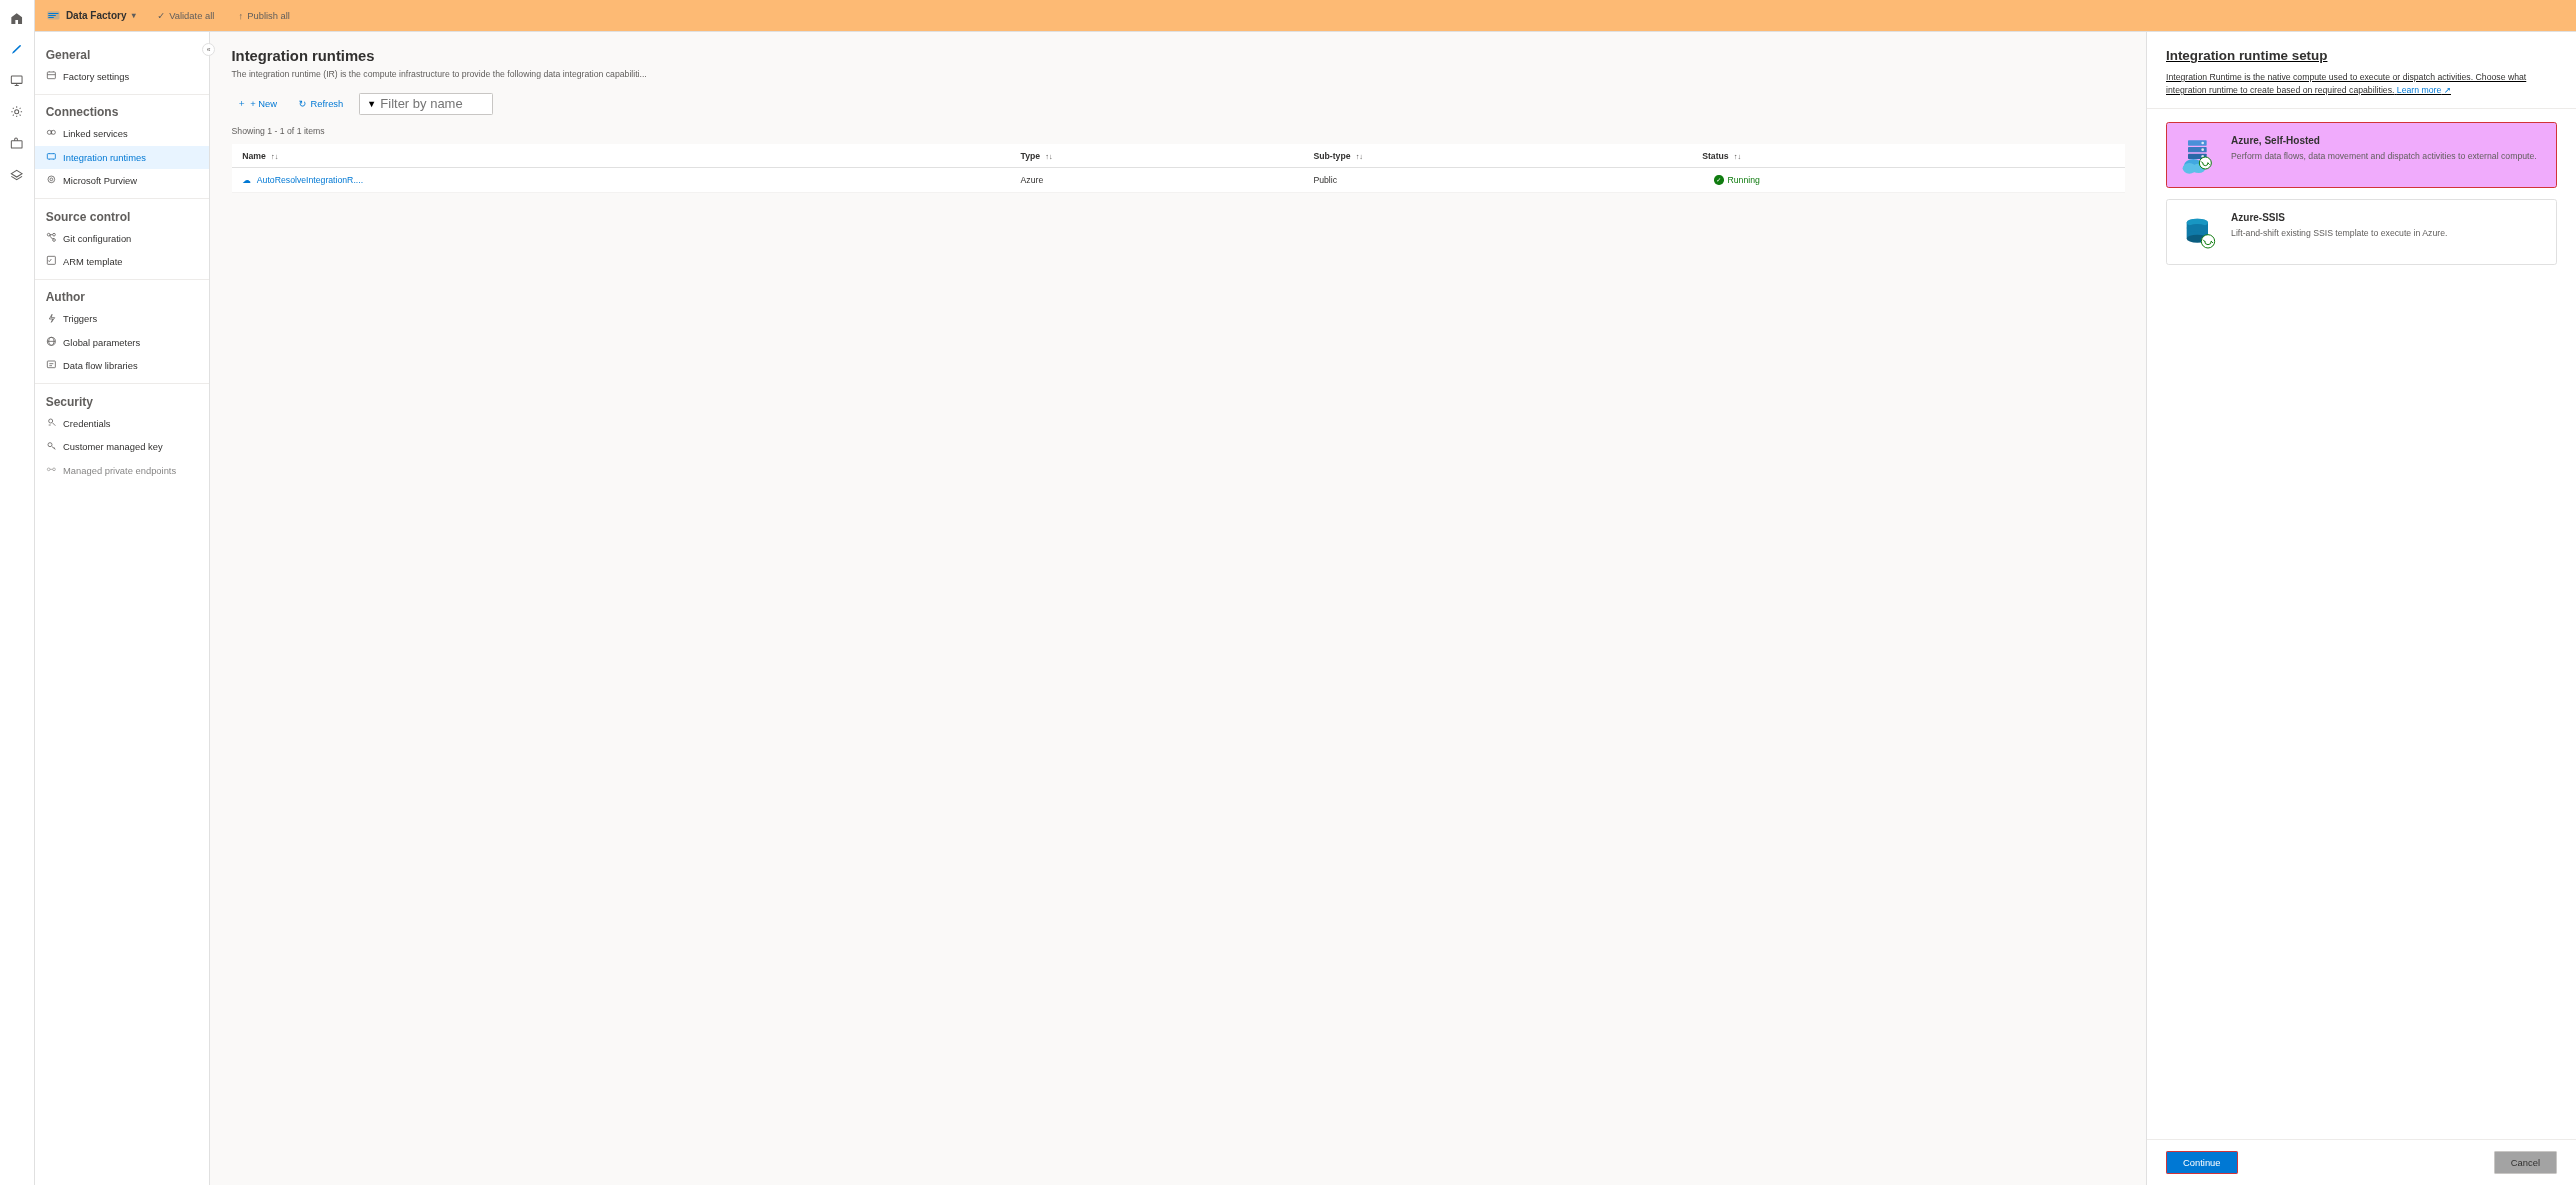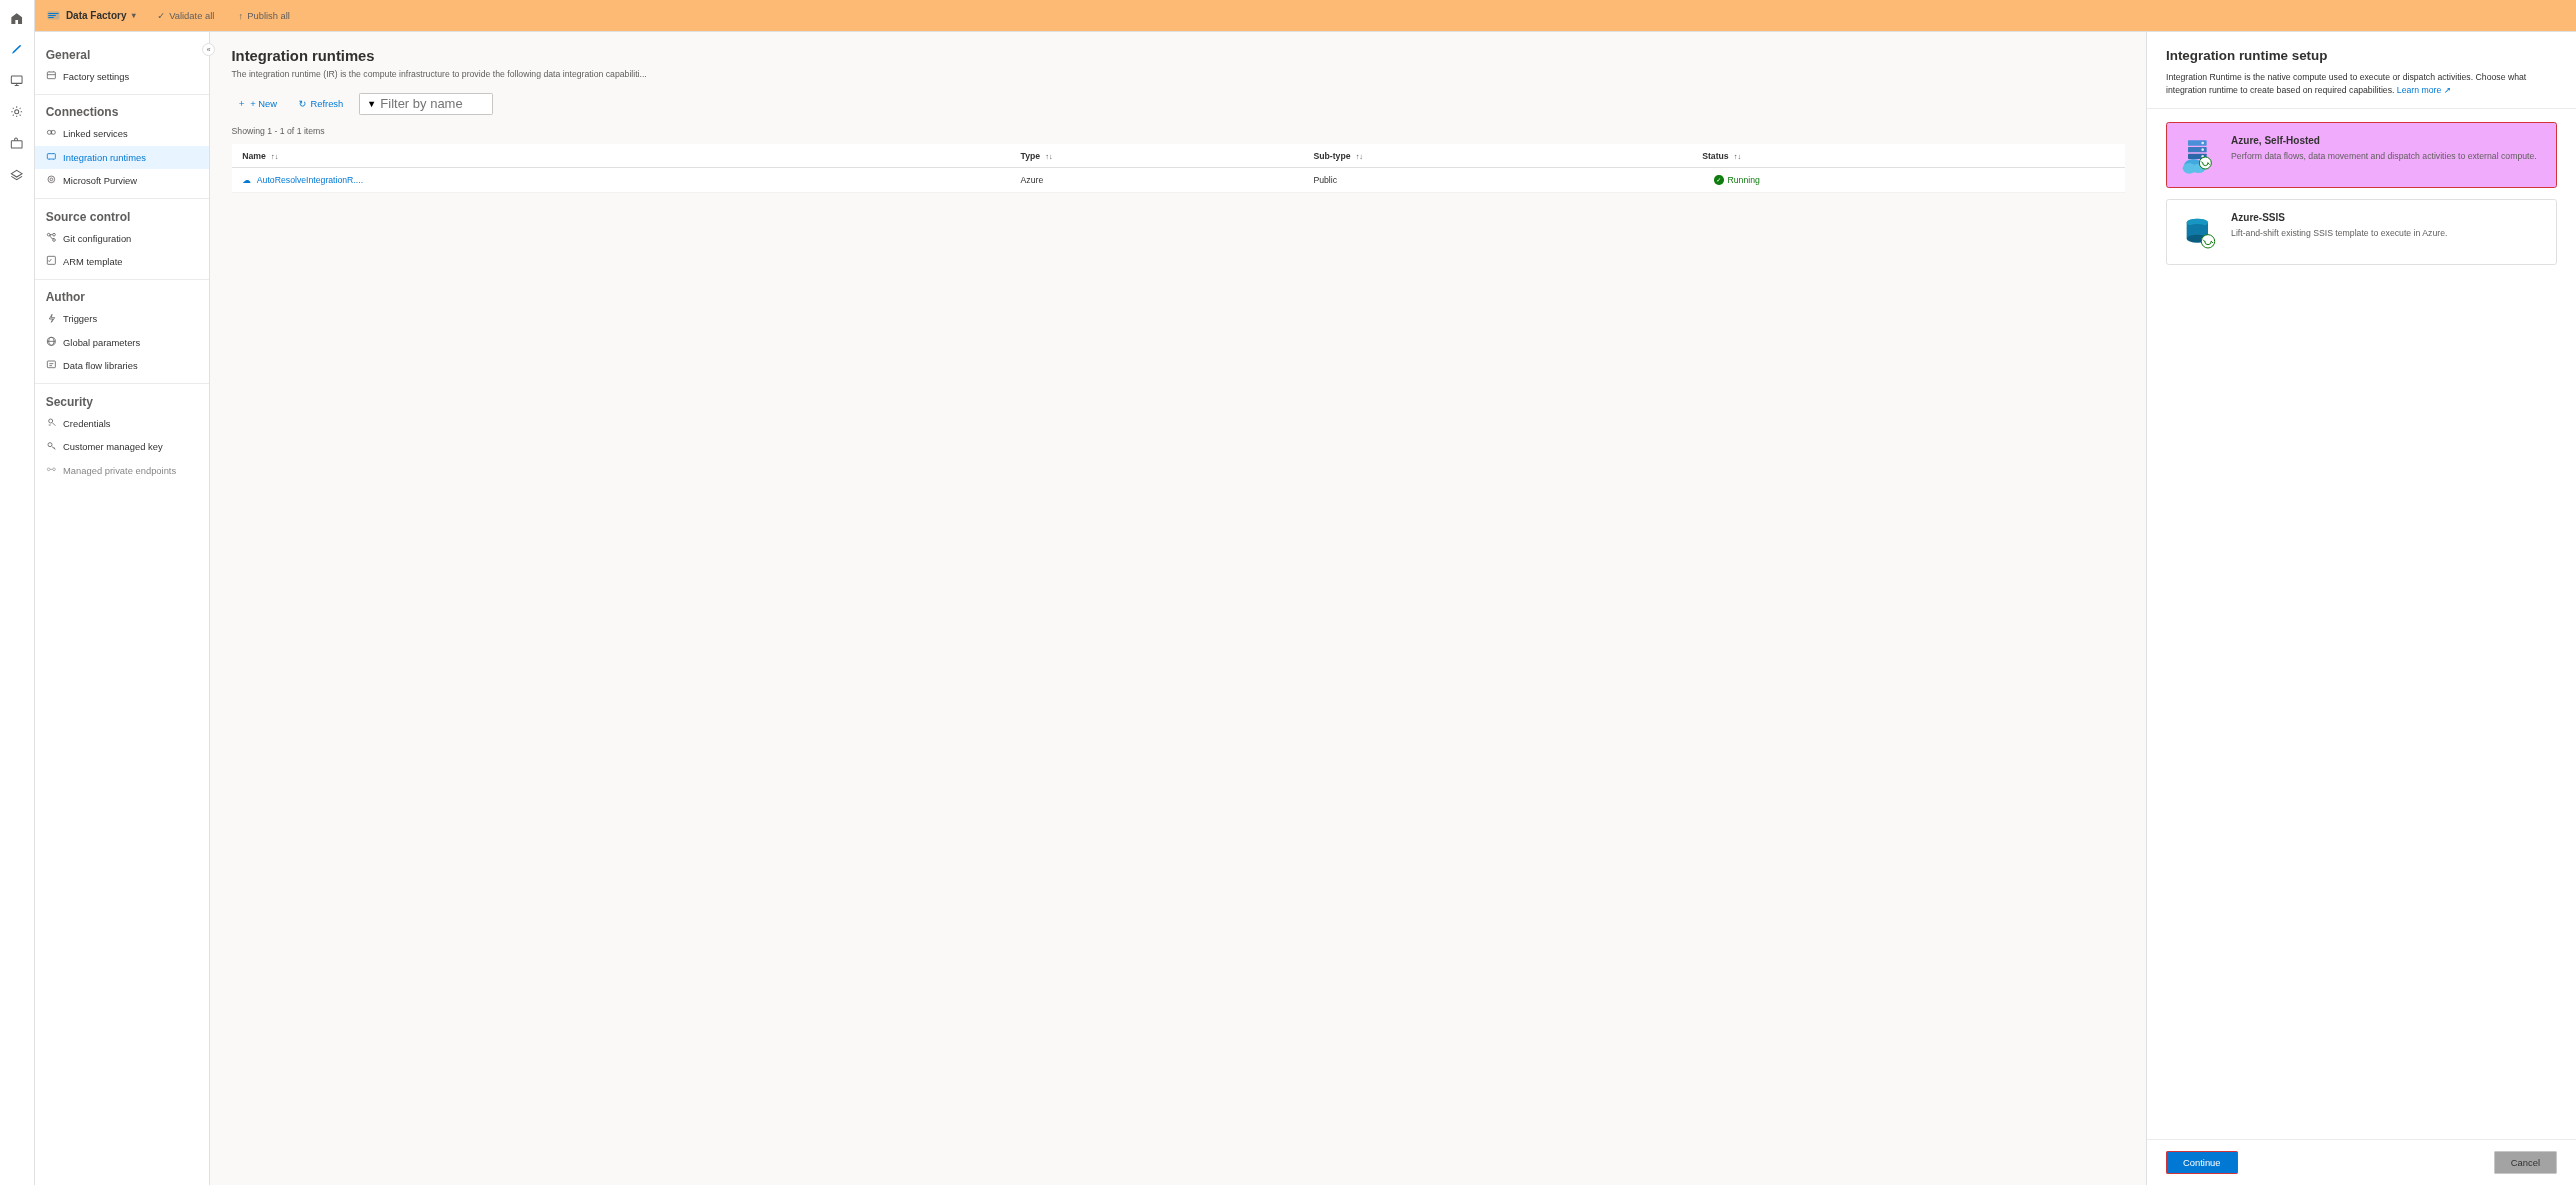--- a/index.html
+++ b/index.html
@@ -238,20 +238,21 @@
       width: 430px;
       background: #fff;
       border-left: 0.7px solid #e0e0e0;
       display: flex;
       flex-direction: column;
       box-shadow: -2.7px 0 8px rgba(0,0,0,0.1);
     }
     .right-panel-header {
       padding: 16px 19px 10.7px 19px;
       border-bottom: 0.7px solid #edebe9;
+      text-decoration: underline;
     }
     .right-panel-title {
       font-size: 13.4px;
       font-weight: 600;
       color: #323130;
       margin-bottom: 8px;
     }
     .right-panel-desc {
       font-size: 8.7px;
       color: #323130;

